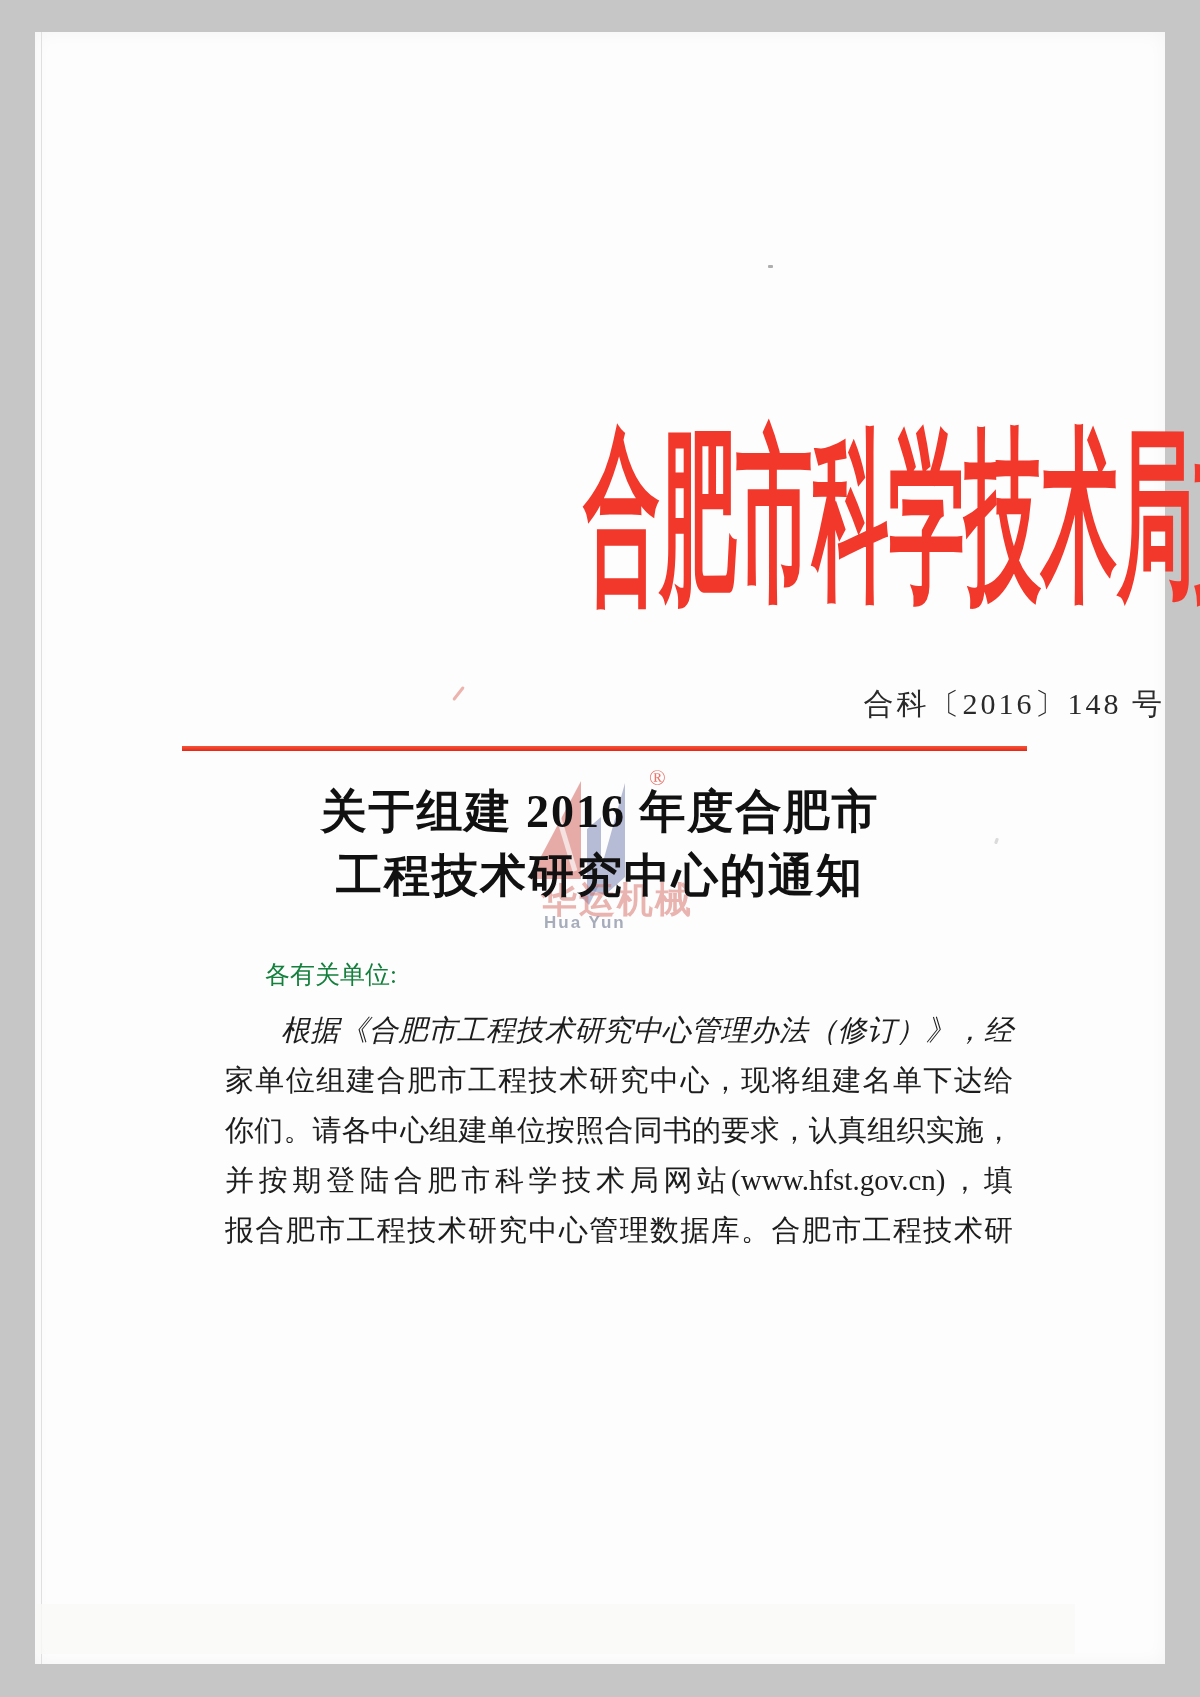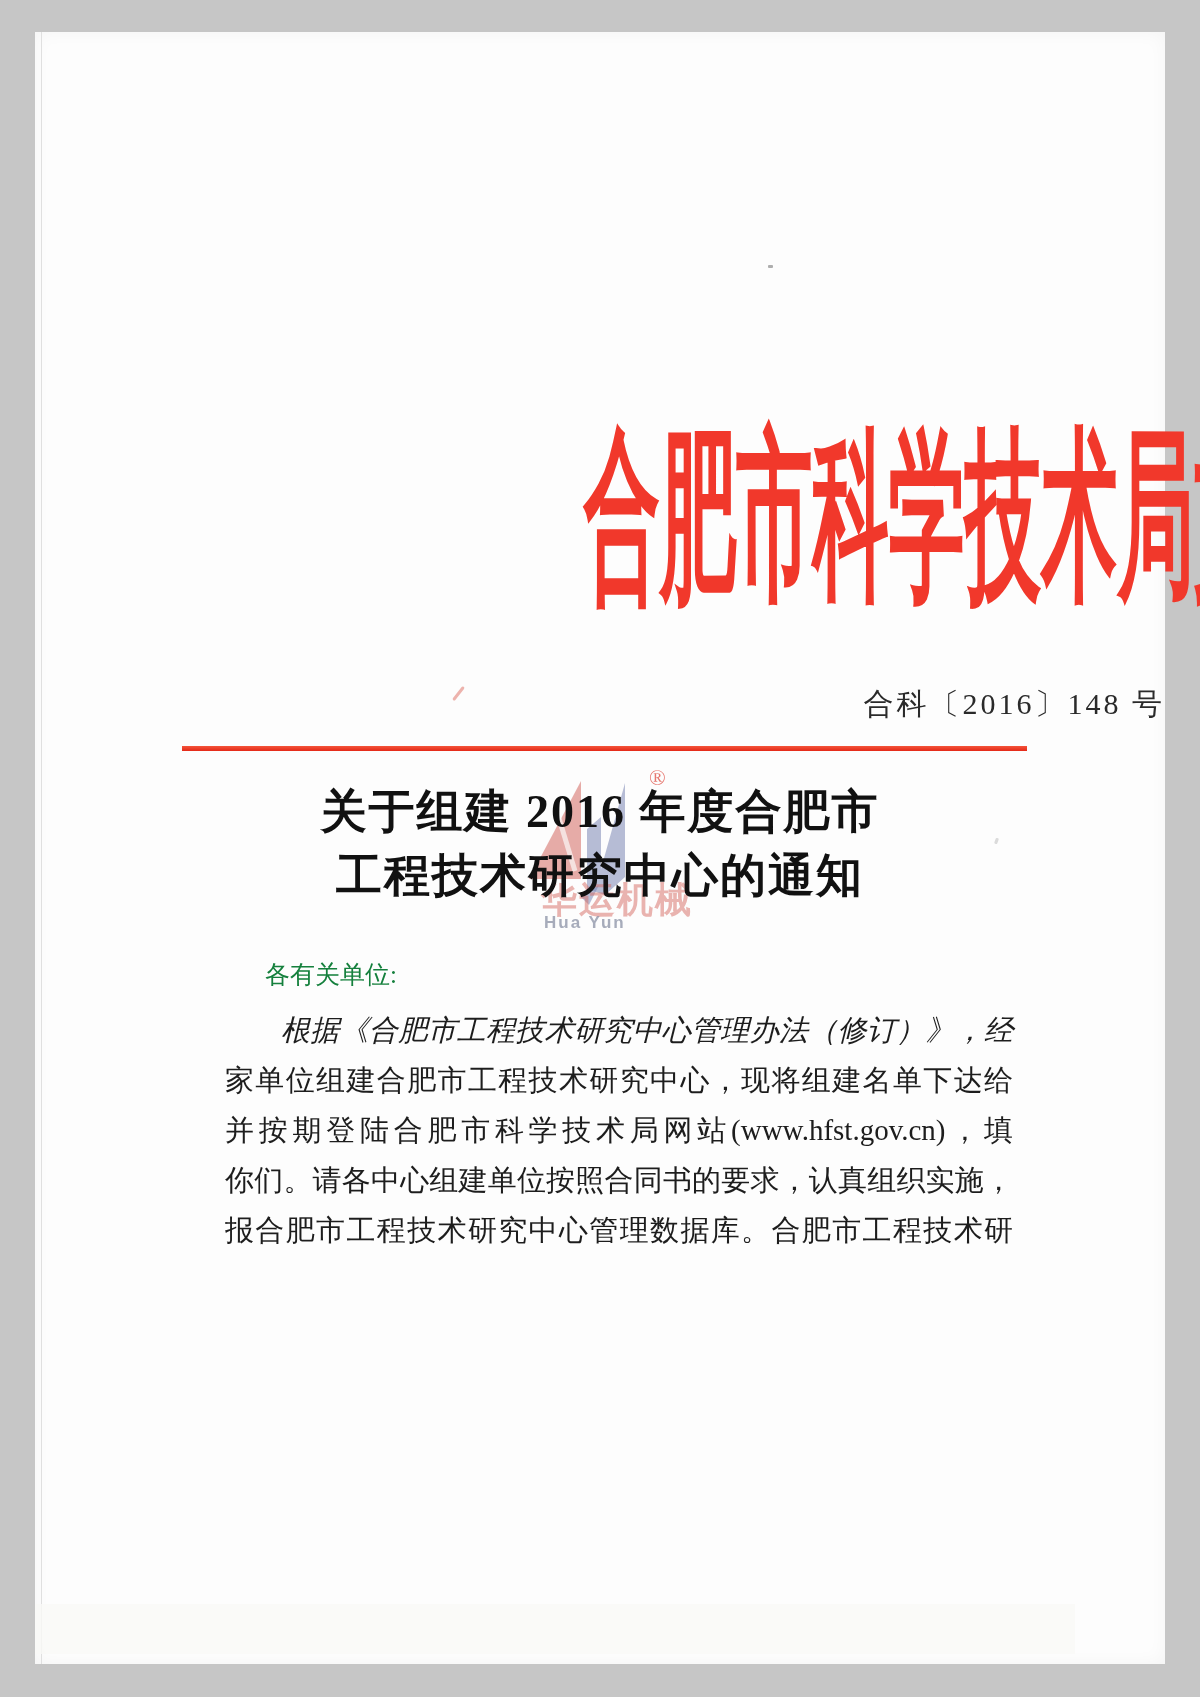--- a/index.html
+++ b/index.html
@@ -133,20 +133,20 @@
   <div class="subject">
     <div>关于组建 2016 年度合肥市</div>
     <div>工程技术研究中心的通知</div>
   </div>
 
   <div class="salutation">各有关单位:</div>
 
   <div class="body-text">
     <div class="line first">根据《合肥市工程技术研究中心管理办法（修订）》，经</div>
     <div class="line">家单位组建合肥市工程技术研究中心，现将组建名单下达给</div>
+    <div class="line">你们。请各中心组建单位按照合同书的要求，认真组织实施，</div>
     <div class="line">并按期登陆合肥市科学技术局网站(www.hfst.gov.cn)，填</div>
-    <div class="line">你们。请各中心组建单位按照合同书的要求，认真组织实施，</div>
     <div class="line">报合肥市工程技术研究中心管理数据库。合肥市工程技术研</div>
   </div>
 
   <div class="scan-band"></div>
 
 </div>
 
 </body></html>

